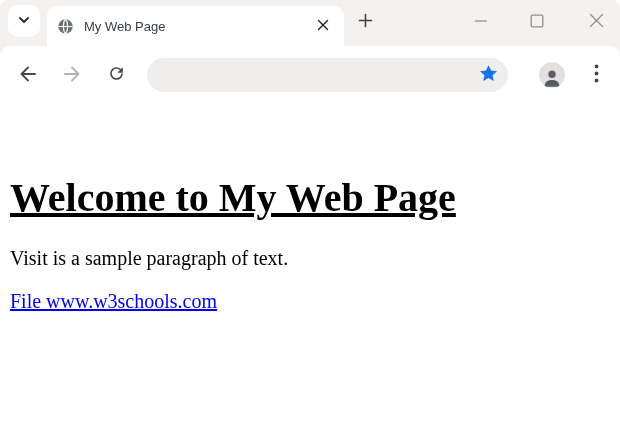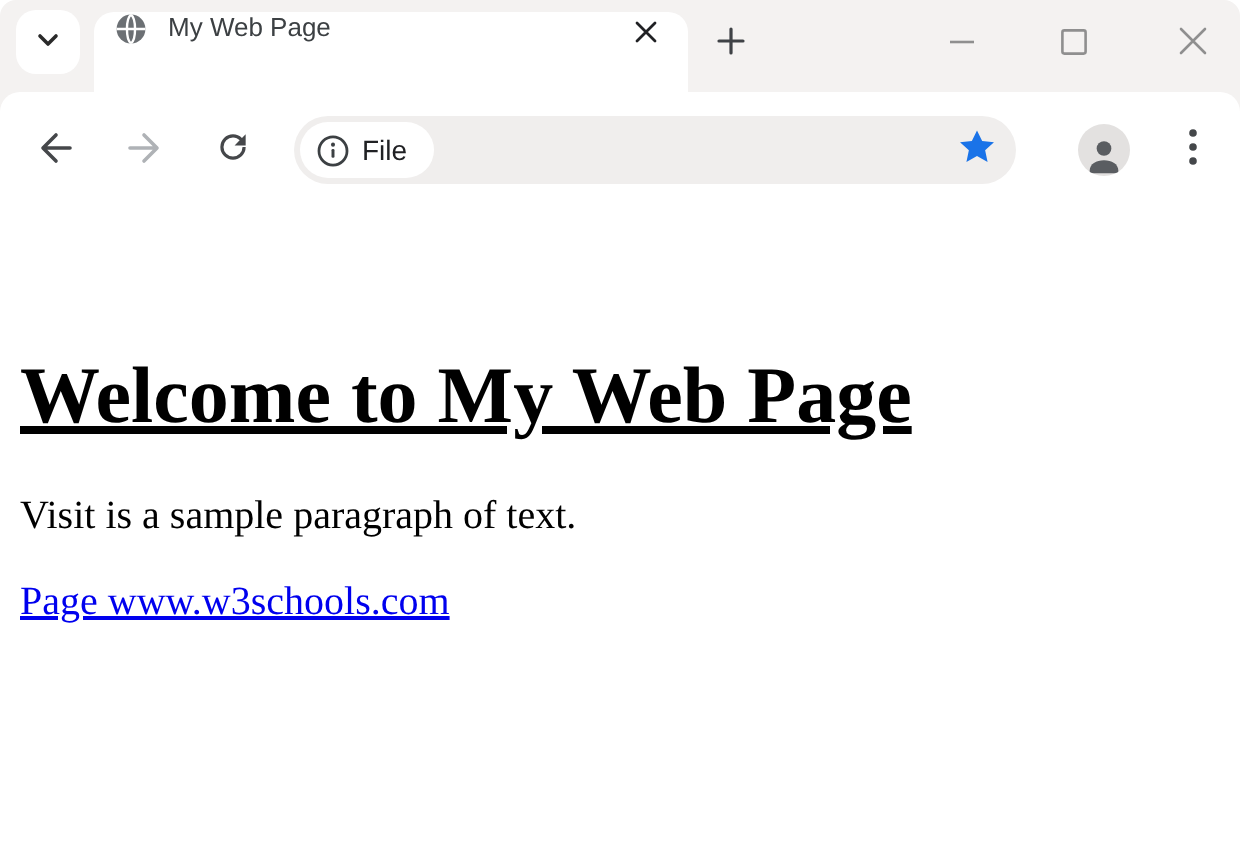--- a/index.html
+++ b/index.html
@@ -12,21 +12,21 @@
   .frame-bg { position:absolute; top:0; left:0; right:0; height:56px;
               background:#F4F2F1; border-radius:8px 8px 0 0; }
   .tabstrip { position:absolute; top:0; left:0; right:0; height:46px; }
 
   .tab-search-btn { position:absolute; left:8px; top:5px; width:32px; height:32px;
         background:#fff; border:none; border-radius:10px; padding:0; cursor:pointer;
         display:flex; align-items:center; justify-content:center; }
 
   .tab { position:absolute; left:47px; top:6px; width:297px; height:40px;
          background:#fff; border-radius:10px 10px 0 0;
-         display:flex; align-items:flex-start; padding:0 10px 0 10px; }
+         display:flex; align-items:center; padding:0 10px 0 10px; }
   .tab-title { flex:1; margin-left:10px; font-size:13px; color:#3C4043; white-space:nowrap;
                overflow:hidden; }
   .tab-close { width:22px; height:22px; border:none; background:transparent; border-radius:6px;
                padding:0; cursor:pointer; display:flex; align-items:center; justify-content:center; }
 
   .new-tab-btn { position:absolute; left:351px; top:8px; width:28px; height:28px;
         background:transparent; border:none; border-radius:8px; padding:0; cursor:pointer;
         display:flex; align-items:center; justify-content:center; }
 
   .win-btn { position:absolute; top:6px; width:40px; height:32px; border:none; padding:0;
@@ -148,30 +148,20 @@
     </button>
     <button class="nav-btn reload">
       <span>
         <svg width="19" height="19" viewBox="0 0 24 24">
             <path d="M17.65 6.35A7.95 7.95 0 0 0 12 4a8 8 0 1 0 8 8h-2a6 6 0 1 1-6-6c1.66 0 3.14.69 4.22 1.78L13 11h7V4l-2.35 2.35z" fill="#45474A"></path>
           </svg>
       </span>
     </button>
 
     <div class="omnibox">
-      <div class="site-chip">
-        <span style="display:flex;">
-          <svg width="17" height="17" viewBox="0 0 16 16">
-            <circle cx="8" cy="8" r="6.6" fill="none" stroke="#3C4043" stroke-width="1.3"></circle>
-            <circle cx="8" cy="5" r="0.95" fill="#3C4043"></circle>
-            <rect x="7.3" y="7" width="1.4" height="4.2" rx="0.6" fill="#3C4043"></rect>
-          </svg>
-        </span>
-        <span class="chip-label">File</span>
-      </div>
       <div class="omni-spacer"></div>
       <button class="bookmark-btn">
         <span>
           <svg width="21" height="21" viewBox="0 0 24 24">
               <path d="M12 2.5l2.95 6.1 6.75.75-5.05 4.55 1.4 6.6L12 17.15 5.95 20.5l1.4-6.6L2.3 9.35l6.75-.75z" fill="#1A73E8"></path>
             </svg>
         </span>
       </button>
     </div>
 
@@ -191,15 +181,15 @@
           <circle cx="2.5" cy="9.5" r="1.9" fill="#44474A"></circle>
           <circle cx="2.5" cy="16.5" r="1.9" fill="#44474A"></circle>
         </svg>
       </span>
     </button>
   </div>
 
   <div class="content">
     <h1>Welcome to My Web Page</h1>
     <p>Visit is a sample paragraph of text.</p>
-    <a href="#">Page www.w3schools.com</a>
+    <a href="#">File www.w3schools.com</a>
   </div>
 </div>
 
 </body></html>

